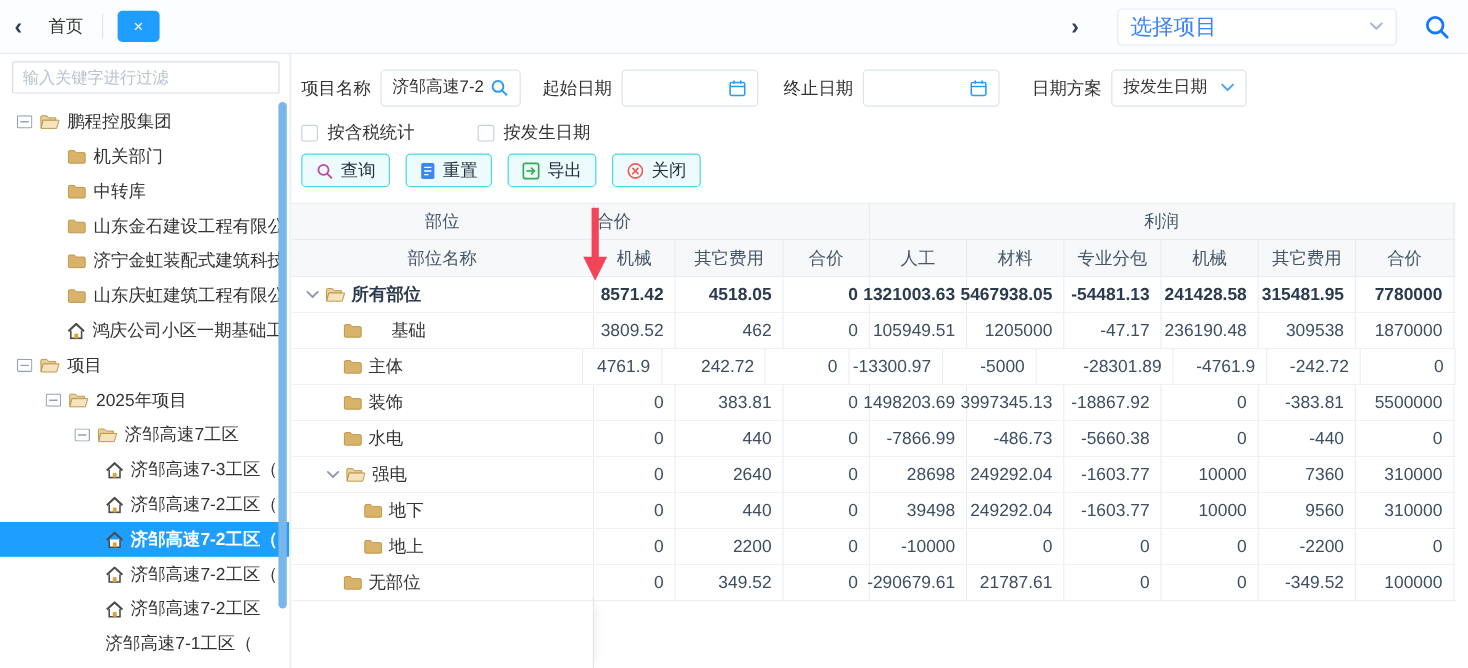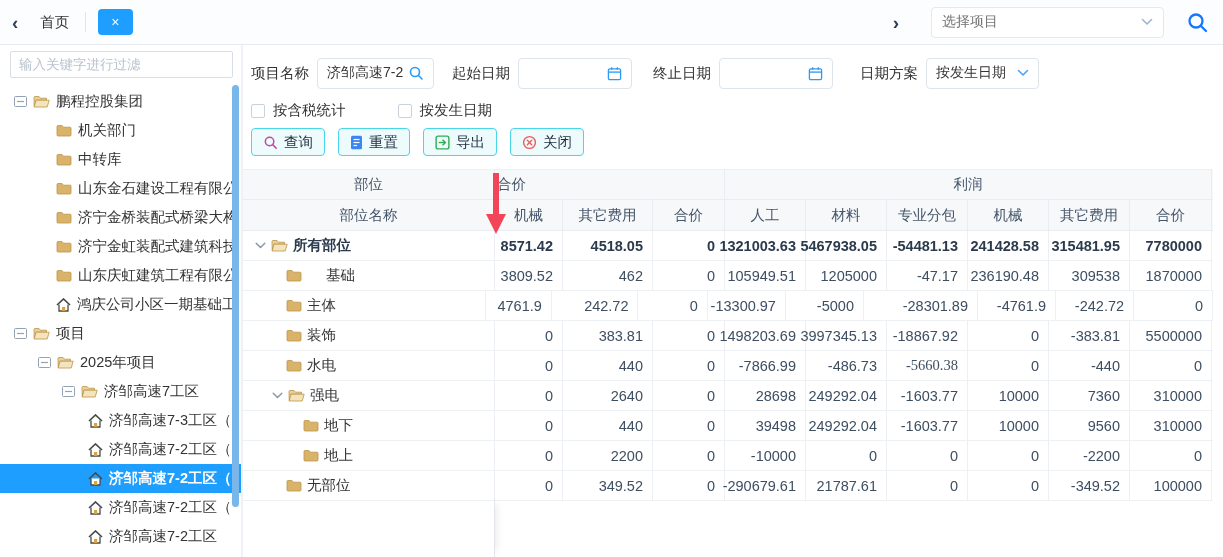--- a/index.html
+++ b/index.html
@@ -13,21 +13,21 @@
   .back-btn { margin-right:20px; cursor:pointer; }
   .home-tab { font-size:14.5px; color:#333; padding:0 16px 0 2px; cursor:pointer; }
   .tab-divider { width:1px; height:20px; background:#dfe5ec; margin-right:12px; }
   .active-tab { background:#1e9fff; color:#fff; border-radius:4px; padding:6px 13px;
     font-size:14.5px; display:flex; align-items:center; gap:10px; cursor:pointer; }
   .tab-close { font-size:14px; line-height:1; opacity:.95; }
   .forward-btn { margin-left:auto; margin-right:32px; cursor:pointer; }
   .project-select { width:233px; height:31px; background:#fff; border:1px solid #e4e9f0;
     border-radius:4px; display:flex; align-items:center; justify-content:space-between;
     padding:0 10px; margin-right:22px; cursor:pointer; }
-  .placeholder { color:#737373; font-size:14px; }
+  .placeholder { color:#3b82f6; font-size:18px; }
   .search-btn { cursor:pointer; display:flex; align-items:center; }
 
   
   .layout { display:flex; height:512px; }
 
   
   .sidebar { width:243px; border-right:2px solid #eef1f5; position:relative;
     padding-top:6px; overflow:hidden; background:#fff; }
   .filter-input { display:block; width:223px; margin:0 10px; height:27px;
     border:1px solid #d8dee6; border-radius:2px; padding:0 8px; font-size:13.5px;
@@ -151,28 +151,20 @@
             </svg>
           </span>
           <span>山东金石建设工程有限公</span>
         </div>
         <div class="tree-item" style="padding-left: 56px;">
           <span class="ticon">
             <svg width="16" height="13" viewBox="0 0 16 13">
               <path d="M1 2.5 Q1 1.5 2 1.5 H6 L7.5 3.2 H14 Q15 3.2 15 4.2 V11 Q15 12 14 12 H2 Q1 12 1 11 Z" fill="#d9b36a" stroke="#bd9448" stroke-width="0.8"></path>
             </svg>
           </span>
-          <span>济宁金桥装配式桥梁大构</span>
-        </div>
-        <div class="tree-item" style="padding-left: 56px;">
-          <span class="ticon">
-            <svg width="16" height="13" viewBox="0 0 16 13">
-              <path d="M1 2.5 Q1 1.5 2 1.5 H6 L7.5 3.2 H14 Q15 3.2 15 4.2 V11 Q15 12 14 12 H2 Q1 12 1 11 Z" fill="#d9b36a" stroke="#bd9448" stroke-width="0.8"></path>
-            </svg>
-          </span>
           <span>济宁金虹装配式建筑科技</span>
         </div>
         <div class="tree-item" style="padding-left: 56px;">
           <span class="ticon">
             <svg width="16" height="13" viewBox="0 0 16 13">
               <path d="M1 2.5 Q1 1.5 2 1.5 H6 L7.5 3.2 H14 Q15 3.2 15 4.2 V11 Q15 12 14 12 H2 Q1 12 1 11 Z" fill="#d9b36a" stroke="#bd9448" stroke-width="0.8"></path>
             </svg>
           </span>
           <span>山东庆虹建筑工程有限公</span>
         </div>
@@ -498,21 +490,21 @@
                   <path d="M1 2.5 Q1 1.5 2 1.5 H6 L7.5 3.2 H14 Q15 3.2 15 4.2 V11 Q15 12 14 12 H2 Q1 12 1 11 Z" fill="#d9b36a" stroke="#bd9448" stroke-width="0.8"></path>
                 </svg>
               </span>
               <span class="row-label">水电</span>
             </div>
             <div class="num-cell" style="width: 68px;">0</div>
             <div class="num-cell" style="width: 90px;">440</div>
             <div class="num-cell" style="width: 72px;">0</div>
             <div class="num-cell" style="width: 81px;">-7866.99</div>
             <div class="num-cell" style="width: 81px;">-486.73</div>
-            <div class="num-cell" style="width: 81px; font-family: Liberation Serif, serif;">-5660.38</div>
+            <div class="num-cell" style="width: 81px;">-5660.38</div>
             <div class="num-cell" style="width: 81px;">0</div>
             <div class="num-cell" style="width: 81px;">-440</div>
             <div class="num-cell" style="width: 82px;">0</div>
           </div>
           <div class="trow">
             <div class="name-cell" style="width: 252px; padding-left: 29px;">
               <span class="ticon">
                 <svg width="11" height="7" viewBox="0 0 11 7">
                   <polyline points="1.2,1.2 5.5,5.5 9.8,1.2" fill="none" stroke="#8a99aa" stroke-width="1.5" stroke-linecap="round" stroke-linejoin="round"></polyline>
                 </svg>

